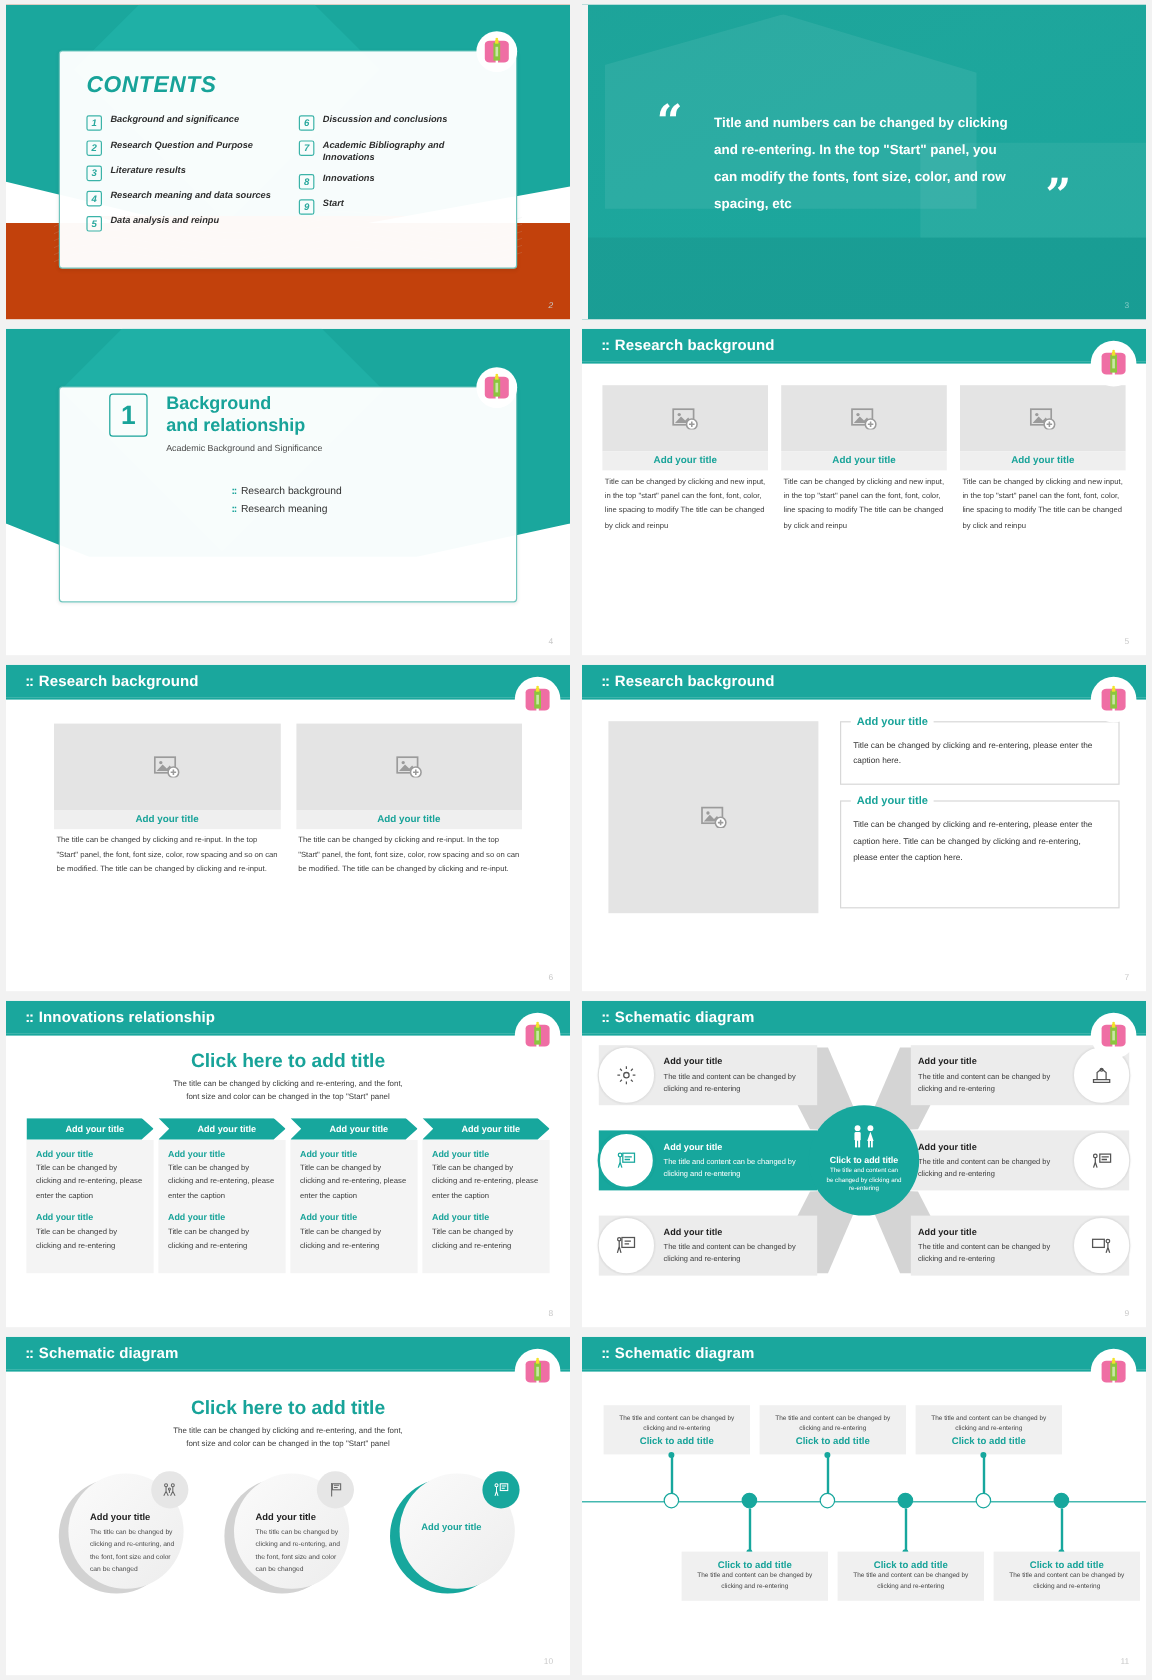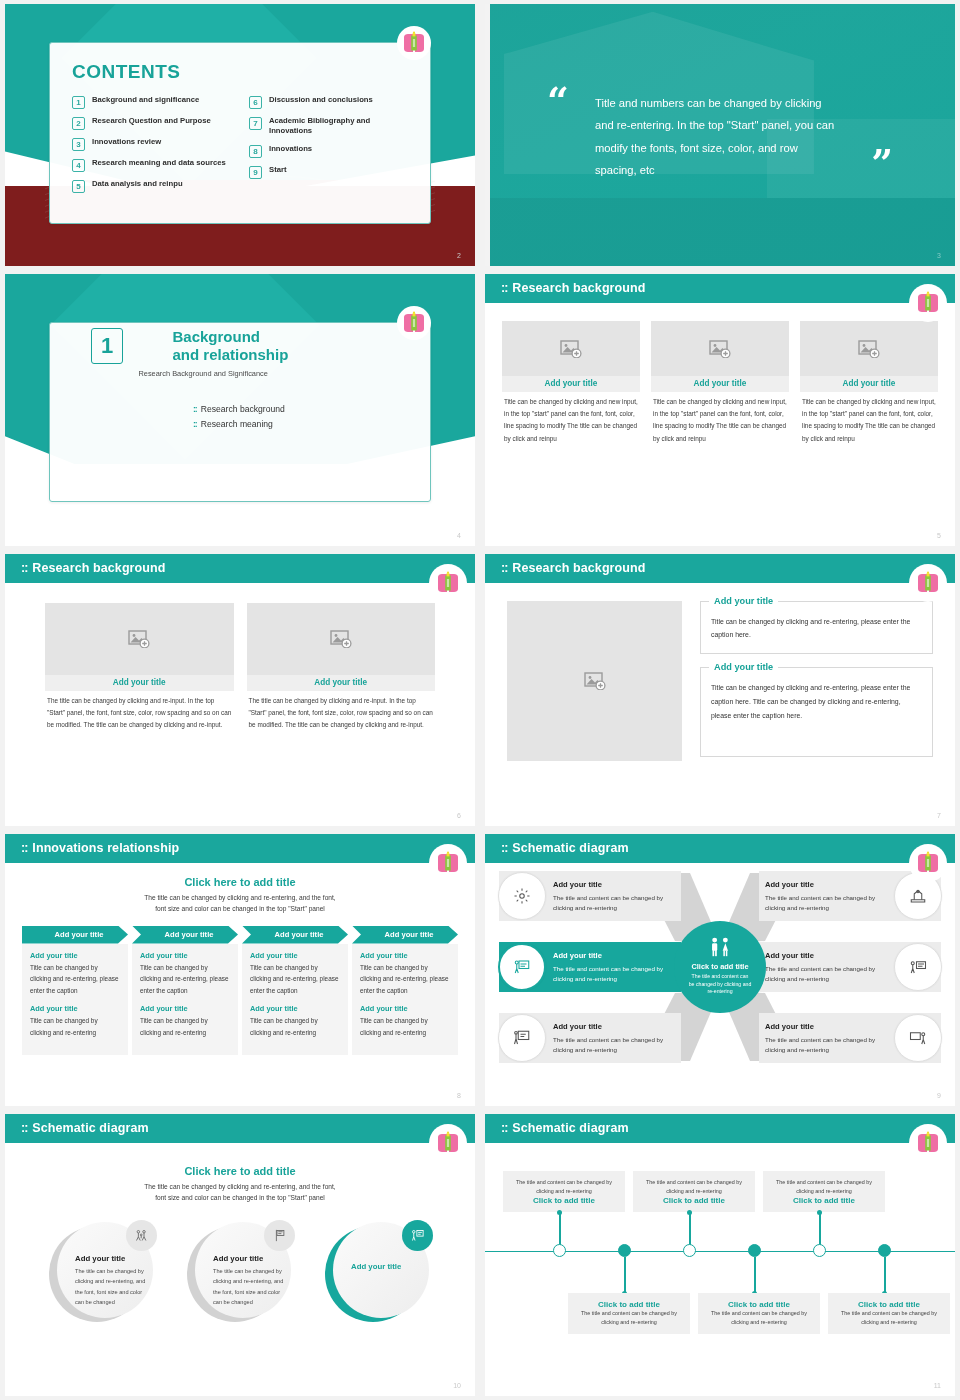--- a/index.html
+++ b/index.html
@@ -31,21 +31,21 @@
   .logo {
     position:absolute;
     width:34px; height:34px; border-radius:50%;
     background:#ffffff;
     display:flex; align-items:center; justify-content:center;
     z-index:20;
   }
   .logo svg { width:24px; height:24px; display:block; }
 
   
-  .s1 { background:#7f1d1d; }
+  .s1 { background:#c2410c;font-style:italic; }
   .s1 .bgtop {
     position:absolute; left:0; top:0; width:100%; height:176px;
     background:#1aa79d;
     overflow:hidden;
   }
   .s1 .bgtop:before {
     content:''; position:absolute; left:20%; top:-36px;
     width:180px; height:180px; background:#1fb0a6;
     transform:rotate(45deg);
   }
@@ -111,21 +111,21 @@
   .s2 .ground {
     position:absolute; left:0; bottom:0; width:100%; height:26%;
     background:rgba(0,0,0,.05);
   }
   .s2 .leftbar { position:absolute; left:0; top:0; width:5px; height:100%; background:#f3f3f3; }
   .quote-mark { position:absolute; color:#ffffff; font-weight:bold; font-family:"DejaVu Serif", serif; line-height:1;}
   .qm-open { left:62px; top:78px; font-size:38px; }
   .qm-close { right:62px; top:140px; font-size:38px; }
   .quote-text {
     position:absolute; left:110px; right:115px; top:88px;
-    color:#ffffff; font-size:11.2px; font-weight:normal; line-height:2.0;
+    color:#ffffff; font-size:11.2px; font-weight:bold; line-height:2.0;
   }
 
   
   .s3 .bgtop {
     position:absolute; left:0; top:0; width:100%; height:190px;
     background:#1aa79d; overflow:hidden;
   }
   .s3 .bgtop:before {
     content:''; position:absolute; left:18%; top:-44px;
     width:190px; height:190px; background:#1fb0a6; transform:rotate(45deg);
@@ -143,21 +143,21 @@
     z-index:10; box-shadow:0 1px 3px rgba(0,0,0,.07);
   }
   .sec-wrap { position:absolute; left:86px; top:54px; }
   .sec-num {
     display:inline-block; vertical-align:top;
     width:32px; height:36px; border:1.6px solid #18a399; border-radius:3px;
     color:#18a399; font-size:22px; font-weight:bold; text-align:center;
     line-height:34px; margin-right:11px;
   }
   .sec-txt { display:inline-block; vertical-align:top; }
-  .sec-title { font-size:15px; font-weight:bold; color:#18a399; line-height:1.22;margin-left:34px; }
+  .sec-title { font-size:15px; font-weight:bold; color:#18a399; line-height:1.22; }
   .sec-sub { font-size:7.4px; color:#4a4a4a; margin-top:4px; }
   .sec-list { position:absolute; left:188px; top:130px; }
   .sec-li { font-size:8.6px; color:#333; margin-bottom:5px; }
   .sec-li b { color:#18a399; font-weight:bold; letter-spacing:-1px; margin-right:4px;}
 
   
   .hdr {
     position:relative; height:27px; background:#1aa79d;
     display:flex; align-items:center; padding-left:16px;
   }
@@ -192,21 +192,21 @@
   .fset {
     border:1px solid #d8d8d8; padding:8px 10px 11px 10px; position:relative;
   }
   .fset .lg {
     position:absolute; top:-6px; left:8px; background:#fff; padding:0 5px;
     color:#18a399; font-size:9.2px; font-weight:bold;
   }
   .fset p { font-size:6.9px; color:#333; line-height:2.0; margin-top:5px; }
 
   
-  .ctr-title { text-align:center; font-size:11px; font-weight:bold; color:#18a399; margin-top:13px; }
+  .ctr-title { text-align:center; font-size:16px; font-weight:bold; color:#18a399; margin-top:13px; }
   .ctr-sub { text-align:center; font-size:6.6px; color:#3a3a3a; line-height:1.75; margin-top:4px; }
   .chevrow { display:flex; padding:0 17px; margin-top:11px; gap:4px; }
   .chevcol { flex:1; }
   .chev {
     background:#17a79d; color:#fff; font-size:7.6px; font-weight:bold;
     text-align:center; padding:4.5px 0 4.5px 8px; position:relative;
     clip-path: polygon(0 0, calc(100% - 10px) 0, 100% 50%, calc(100% - 10px) 100%, 0 100%, 9px 50%);
   }
   .chevcol:first-child .chev { clip-path: polygon(0 0, calc(100% - 10px) 0, 100% 50%, calc(100% - 10px) 100%, 0 100%); }
   .chevbody { background:#f4f4f4; padding:7px 8px 9px 8px; min-height:84px; }
@@ -330,21 +330,21 @@
           <div class="toc-item">
               <span class="toc-num">1</span>
               <span class="toc-text">Background and significance</span>
             </div>
           <div class="toc-item">
               <span class="toc-num">2</span>
               <span class="toc-text">Research Question and Purpose</span>
             </div>
           <div class="toc-item">
               <span class="toc-num">3</span>
-              <span class="toc-text">Innovations review</span>
+              <span class="toc-text">Literature results</span>
             </div>
           <div class="toc-item">
               <span class="toc-num">4</span>
               <span class="toc-text">Research meaning and data sources</span>
             </div>
           <div class="toc-item">
               <span class="toc-num">5</span>
               <span class="toc-text">Data analysis and reinpu</span>
             </div>
         </div>
@@ -401,21 +401,21 @@
         <path d="M0 68 C60 38 130 94 200 64 C265 36 330 86 400 60"></path>
         <path d="M0 74 C60 44 130 100 200 70 C265 42 330 92 400 66"></path>
       </g>
     </svg>
     <div class="card3"></div>
     <div class="sec-wrap" style="z-index:12;">
       <span class="sec-num">1</span>
       <span class="sec-txt">
         <span class="sec-title" style="display:block">Background</span>
         <span class="sec-title" style="display:block">and relationship</span>
-        <span class="sec-sub" style="display:block">Research Background and Significance</span>
+        <span class="sec-sub" style="display:block">Academic Background and Significance</span>
       </span>
     </div>
     <div class="sec-list" style="z-index:12;">
       <div class="sec-li"><b>::</b><span>Research background</span></div>
       <div class="sec-li"><b>::</b><span>Research meaning</span></div>
     </div>
     <div class="logo" style="right:44px; top:32px;">
       <svg viewBox="0 0 24 24">
           <use href="#g-logo"></use>
         </svg>

